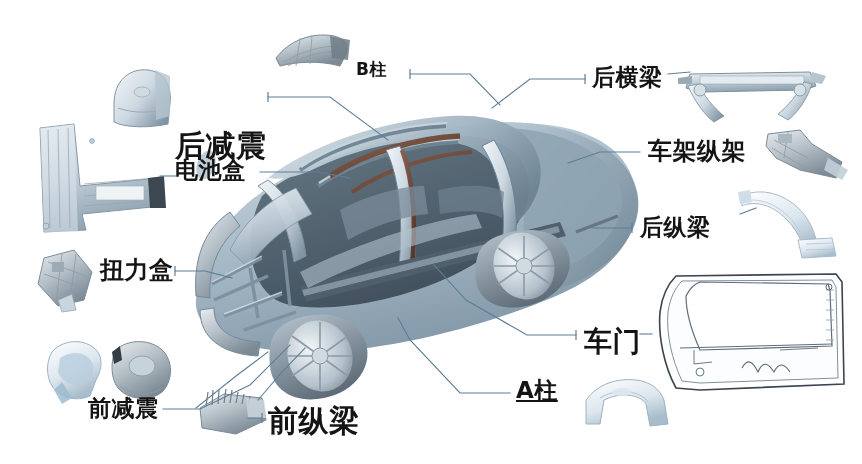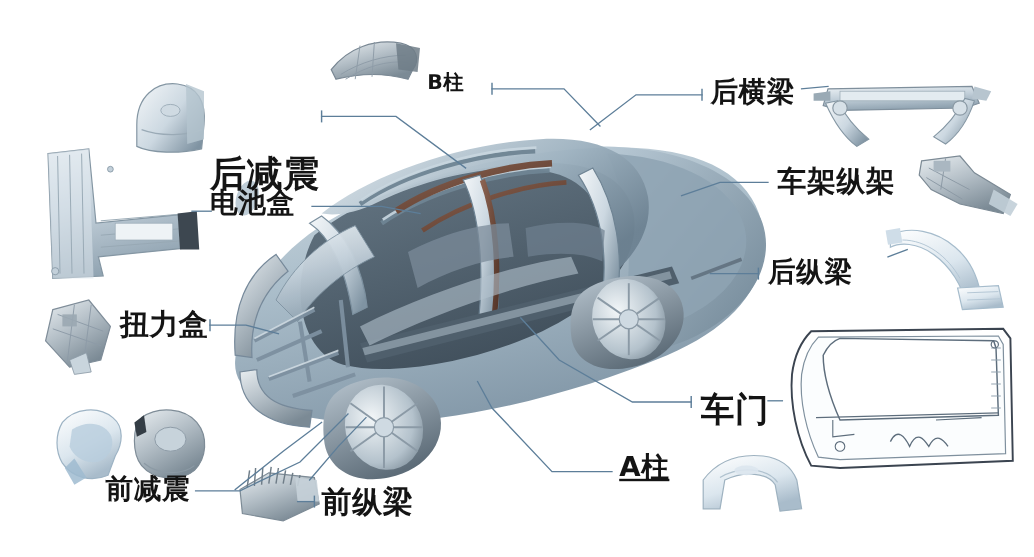--- a/index.html
+++ b/index.html
@@ -344,16 +344,16 @@
       <div class="label cn" style="left: 175px; top: 84px; font-size: 30px; margin-top: 47px;">后减震</div>
       <div class="label cn" style="left: 356px; top: 61px; font-size: 17px;">B柱</div>
       <div class="label cn" style="left: 175px; top: 159px; font-size: 23px;">电池盒</div>
       <div class="label cn" style="left: 592px; top: 66px; font-size: 23px;">后横梁</div>
       <div class="label cn" style="left: 648px; top: 139px; font-size: 24px;">车架纵架</div>
       <div class="label cn" style="left: 640px; top: 216px; font-size: 23px; text-align: right;">后纵梁</div>
       <div class="label cn" style="left: 584px; top: 328px; font-size: 28px;">车门</div>
       <div class="label cn" style="left: 516px; top: 379px; font-size: 23px; text-decoration: underline;">A柱</div>
       <div class="label cn" style="left: 100px; top: 258px; font-size: 24px;">扭力盒</div>
       <div class="label cn" style="left: 88px; top: 397px; font-size: 23px;">前减震</div>
-      <div class="label cn" style="left: 268px; top: 406px; font-size: 25px;">前纵梁</div>
+      <div class="label cn" style="left: 268px; top: 406px; font-size: 30px;">前纵梁</div>
     </div>
 
 </div>
 
 </body></html>

